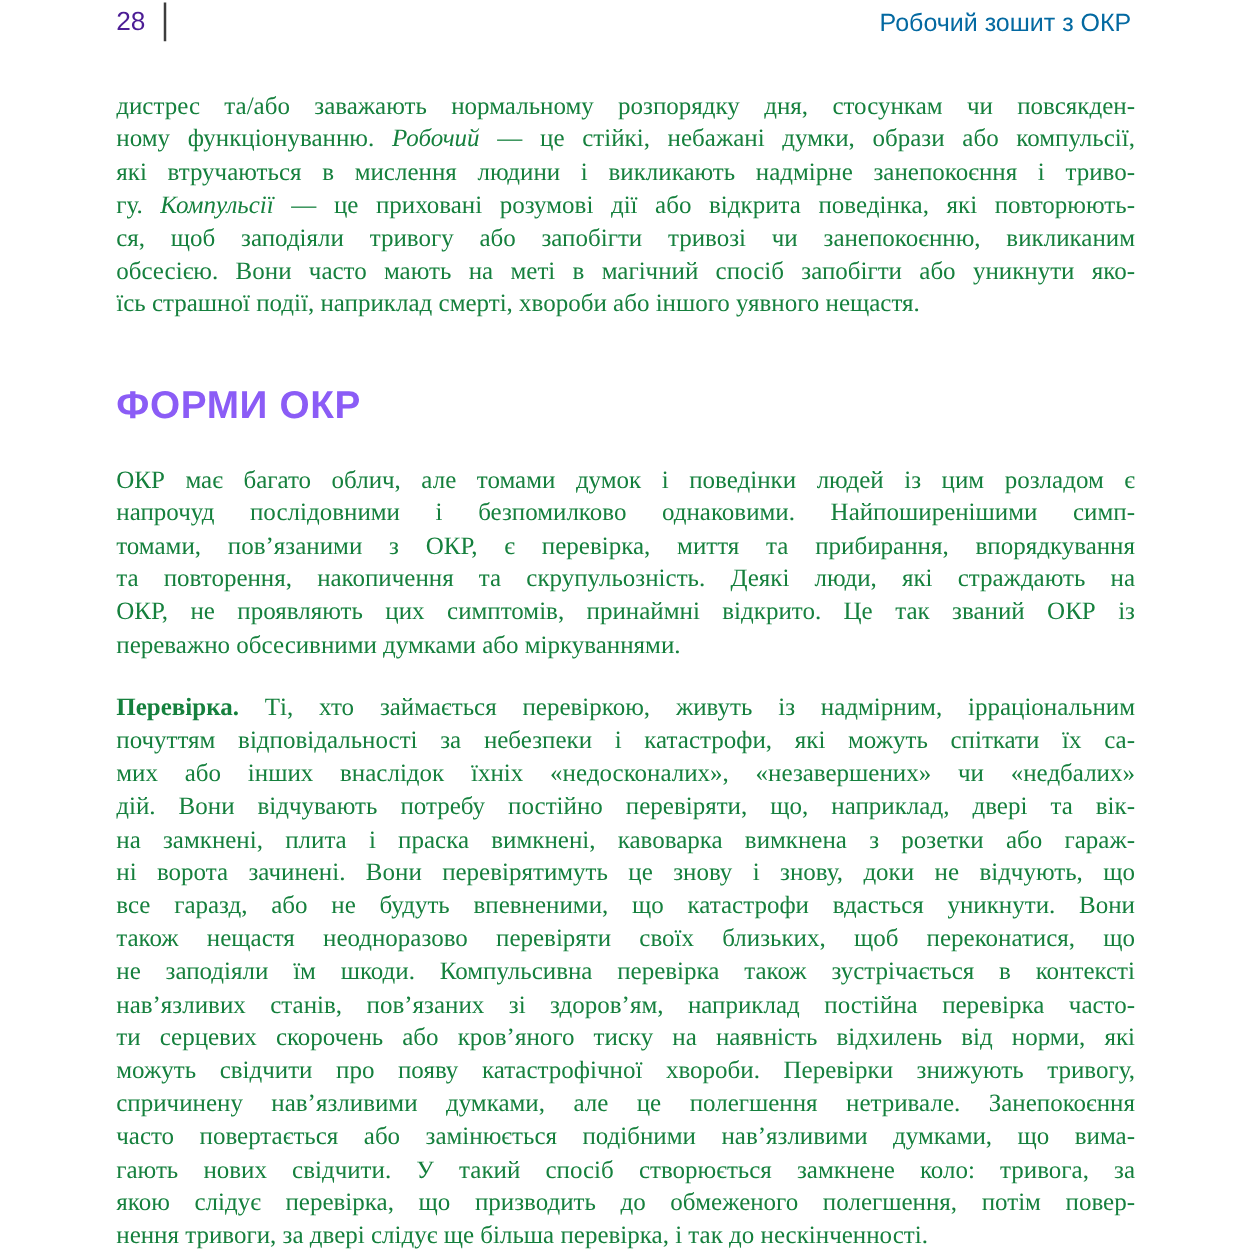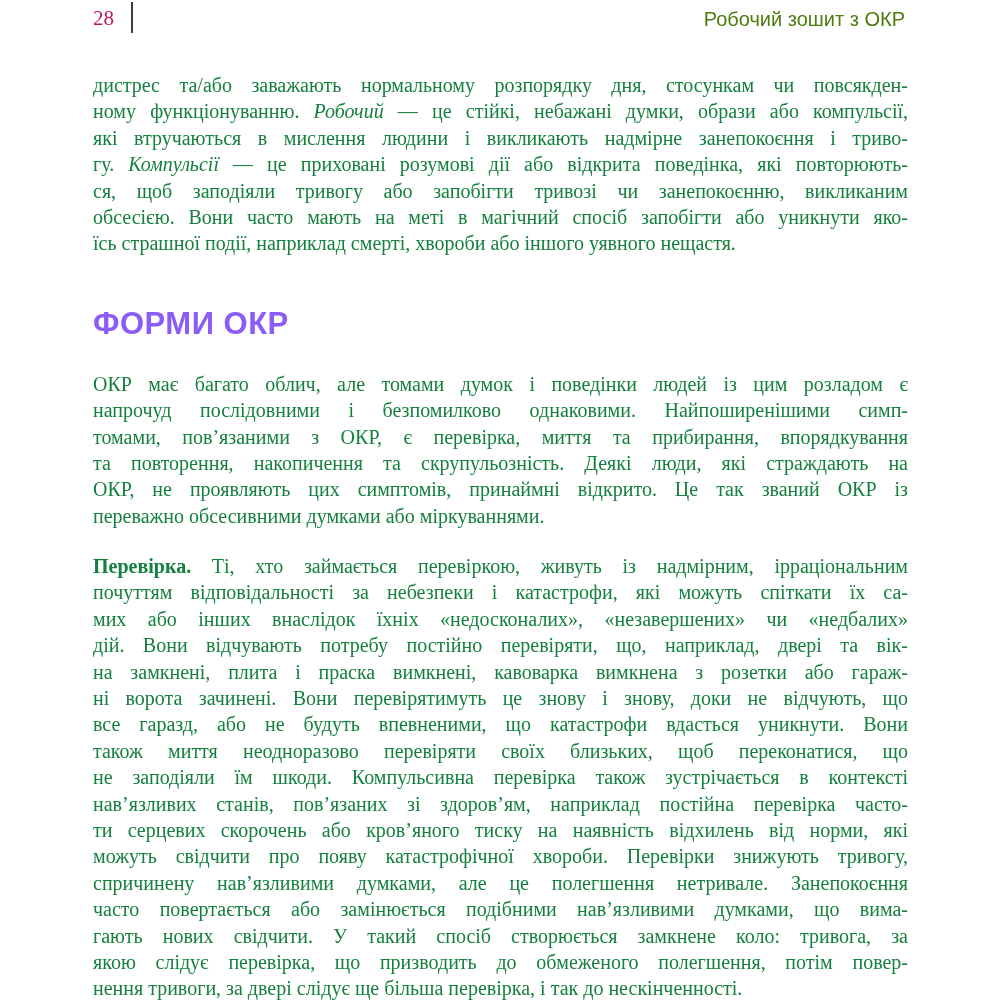--- a/index.html
+++ b/index.html
@@ -19,39 +19,39 @@
   
   .header {
     position: absolute;
     top: 0; left: 0; right: 0;
     height: 40px;
   }
   .page-number {
     position: absolute;
     left: 93px;
     top: 6px;
-    font-family: Liberation Serif, serif;
+    font-family: Liberation Sans, sans-serif;
     font-size: 21px;
-    color: #be185d;
+    color: #4c1d95;
   }
   .header-divider {
     position: absolute;
     left: 131px;
     top: 2px;
     width: 2px;
     height: 31px;
     background: #3d3d3d;
   }
   .running-title {
     position: absolute;
     right: 95px;
     top: 8px;
     font-family: "Liberation Sans", "DejaVu Sans", sans-serif;
     font-size: 20px;
-    color: #4d7c0f;
+    color: #0369a1;
   }
   
   .content {
     position: absolute;
     left: 93px;
     top: 72px;
     width: 815px;
   }
   .para {
     margin: 0;
@@ -113,21 +113,21 @@
         <div class="line last"><span>переважно обсесивними думками або міркуваннями.</span></div>
       </div>
       <div class="para">
         <div class="line"><span class="bd">Перевірка.</span><span> Ті, хто займається перевіркою, живуть із надмірним, ірраціональним</span></div>
         <div class="line"><span>почуттям відповідальності за небезпеки і катастрофи, які можуть спіткати їх са-</span></div>
         <div class="line"><span>мих або інших внаслідок їхніх «недосконалих», «незавершених» чи «недбалих»</span></div>
         <div class="line"><span>дій. Вони відчувають потребу постійно перевіряти, що, наприклад, двері та вік-</span></div>
         <div class="line"><span>на замкнені, плита і праска вимкнені, кавоварка вимкнена з розетки або гараж-</span></div>
         <div class="line"><span>ні ворота зачинені. Вони перевірятимуть це знову і знову, доки не відчують, що</span></div>
         <div class="line"><span>все гаразд, або не будуть впевненими, що катастрофи вдасться уникнути. Вони</span></div>
-        <div class="line"><span>також миття неодноразово перевіряти своїх близьких, щоб переконатися, що</span></div>
+        <div class="line"><span>також нещастя неодноразово перевіряти своїх близьких, щоб переконатися, що</span></div>
         <div class="line"><span>не заподіяли їм шкоди. Компульсивна перевірка також зустрічається в контексті</span></div>
         <div class="line"><span>нав’язливих станів, пов’язаних зі здоров’ям, наприклад постійна перевірка часто-</span></div>
         <div class="line"><span>ти серцевих скорочень або кров’яного тиску на наявність відхилень від норми, які</span></div>
         <div class="line"><span>можуть свідчити про появу катастрофічної хвороби. Перевірки знижують тривогу,</span></div>
         <div class="line"><span>спричинену нав’язливими думками, але це полегшення нетривале. Занепокоєння</span></div>
         <div class="line"><span>часто повертається або замінюється подібними нав’язливими думками, що вима-</span></div>
         <div class="line"><span>гають нових свідчити. У такий спосіб створюється замкнене коло: тривога, за</span></div>
         <div class="line"><span>якою слідує перевірка, що призводить до обмеженого полегшення, потім повер-</span></div>
         <div class="line last"><span>нення тривоги, за двері слідує ще більша перевірка, і так до нескінченності.</span></div>
       </div>

